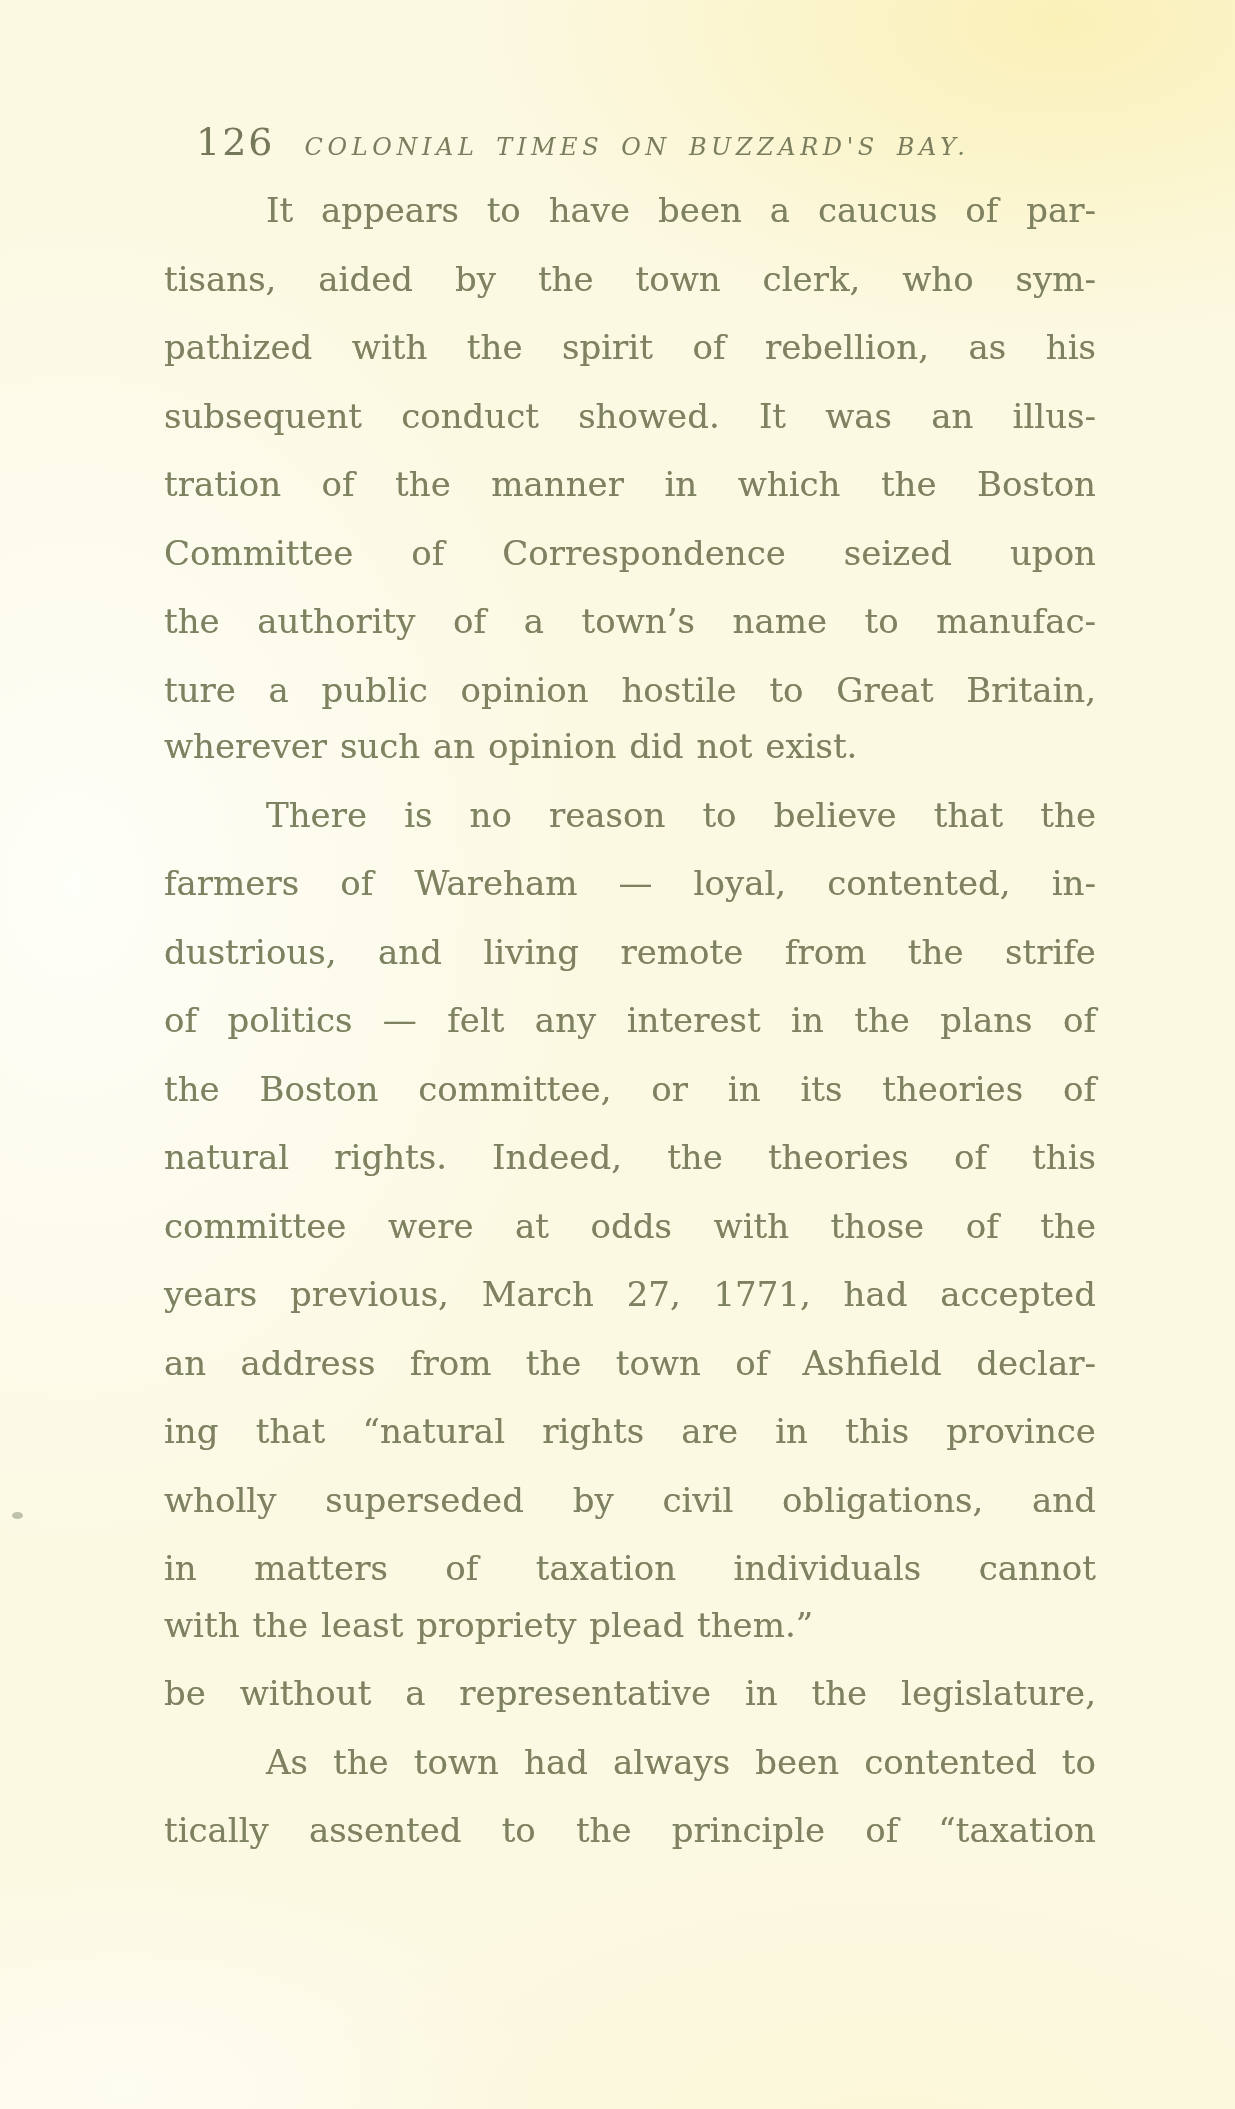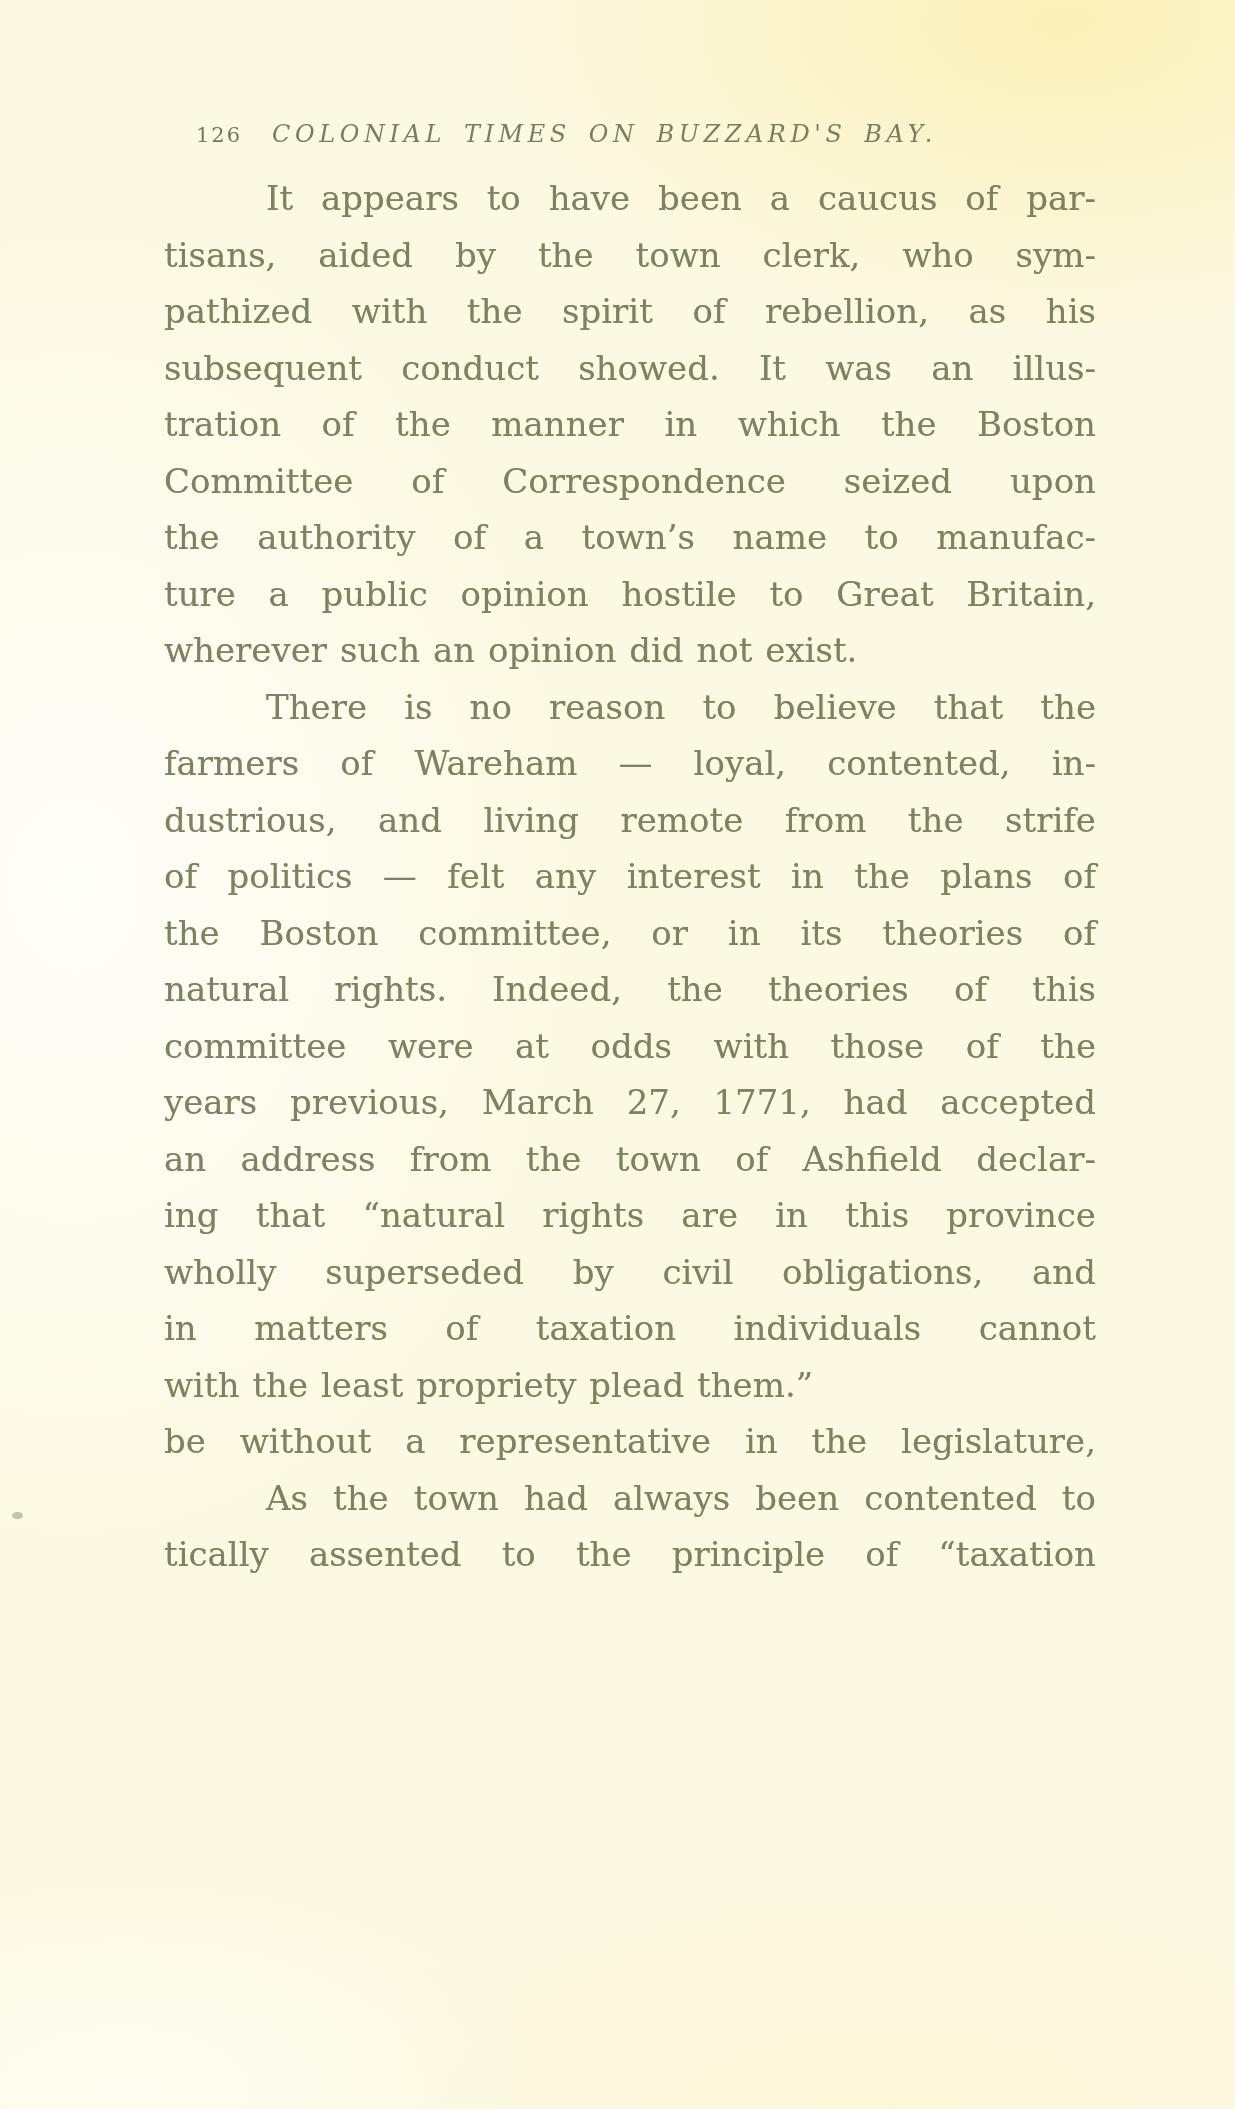--- a/index.html
+++ b/index.html
@@ -19,21 +19,21 @@
   .page-header{
     position:absolute;
     left:196px;
     top:120px;
     display:flex;
     align-items:baseline;
     white-space:nowrap;
     color:#75795a;
   }
   .page-number{
-    font-size:21px;
+    font-size:38px;
     letter-spacing:2px;
   }
   .running-title{
     margin-left:30px;
     font-style:italic;
     font-size:24px;
     letter-spacing:0.19em;
     word-spacing:0.24em;
     color:#7a7e5e;
   }
@@ -48,20 +48,21 @@
     text-shadow:0 0 0.5px rgba(118,122,88,0.45);
     word-spacing:0.06em;
   }
   .paragraph{margin:0;padding:0;}
   .line{
     text-align:justify;
     text-align-last:left;
   }
   .line.stretch{
     text-align-last:justify;
+    margin-top:12px;
   }
   .line.indent{
     text-indent:102px;
   }
   .scan-speck{
     position:absolute;
     left:12px;
     top:1512px;
     width:11px;
     height:7px;

